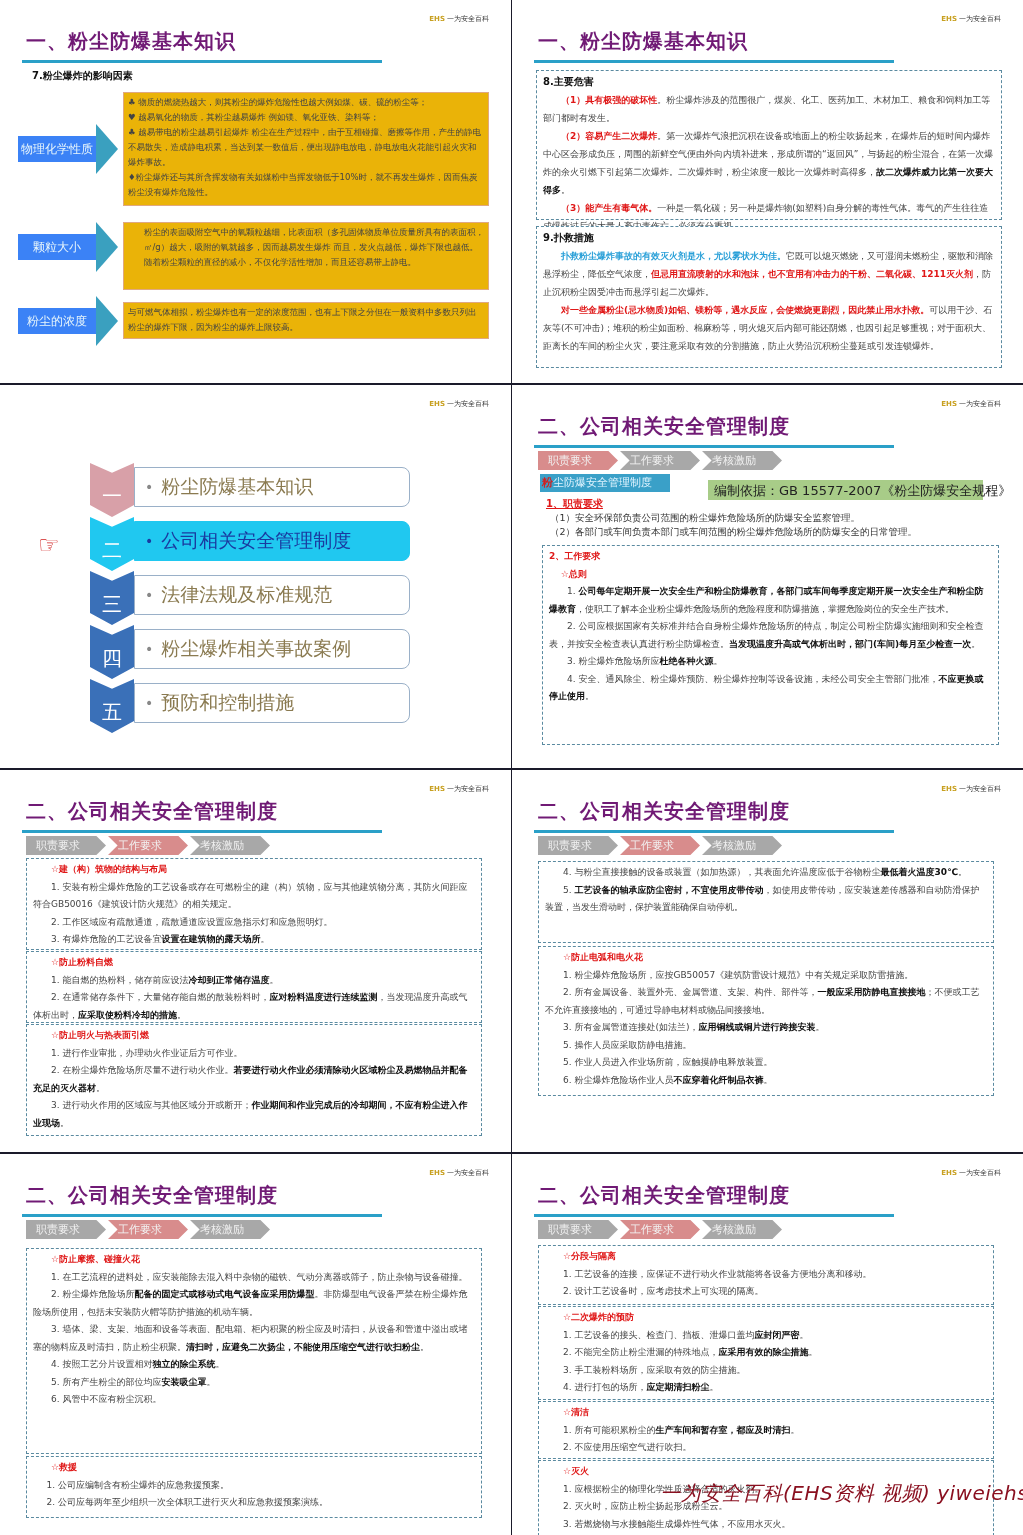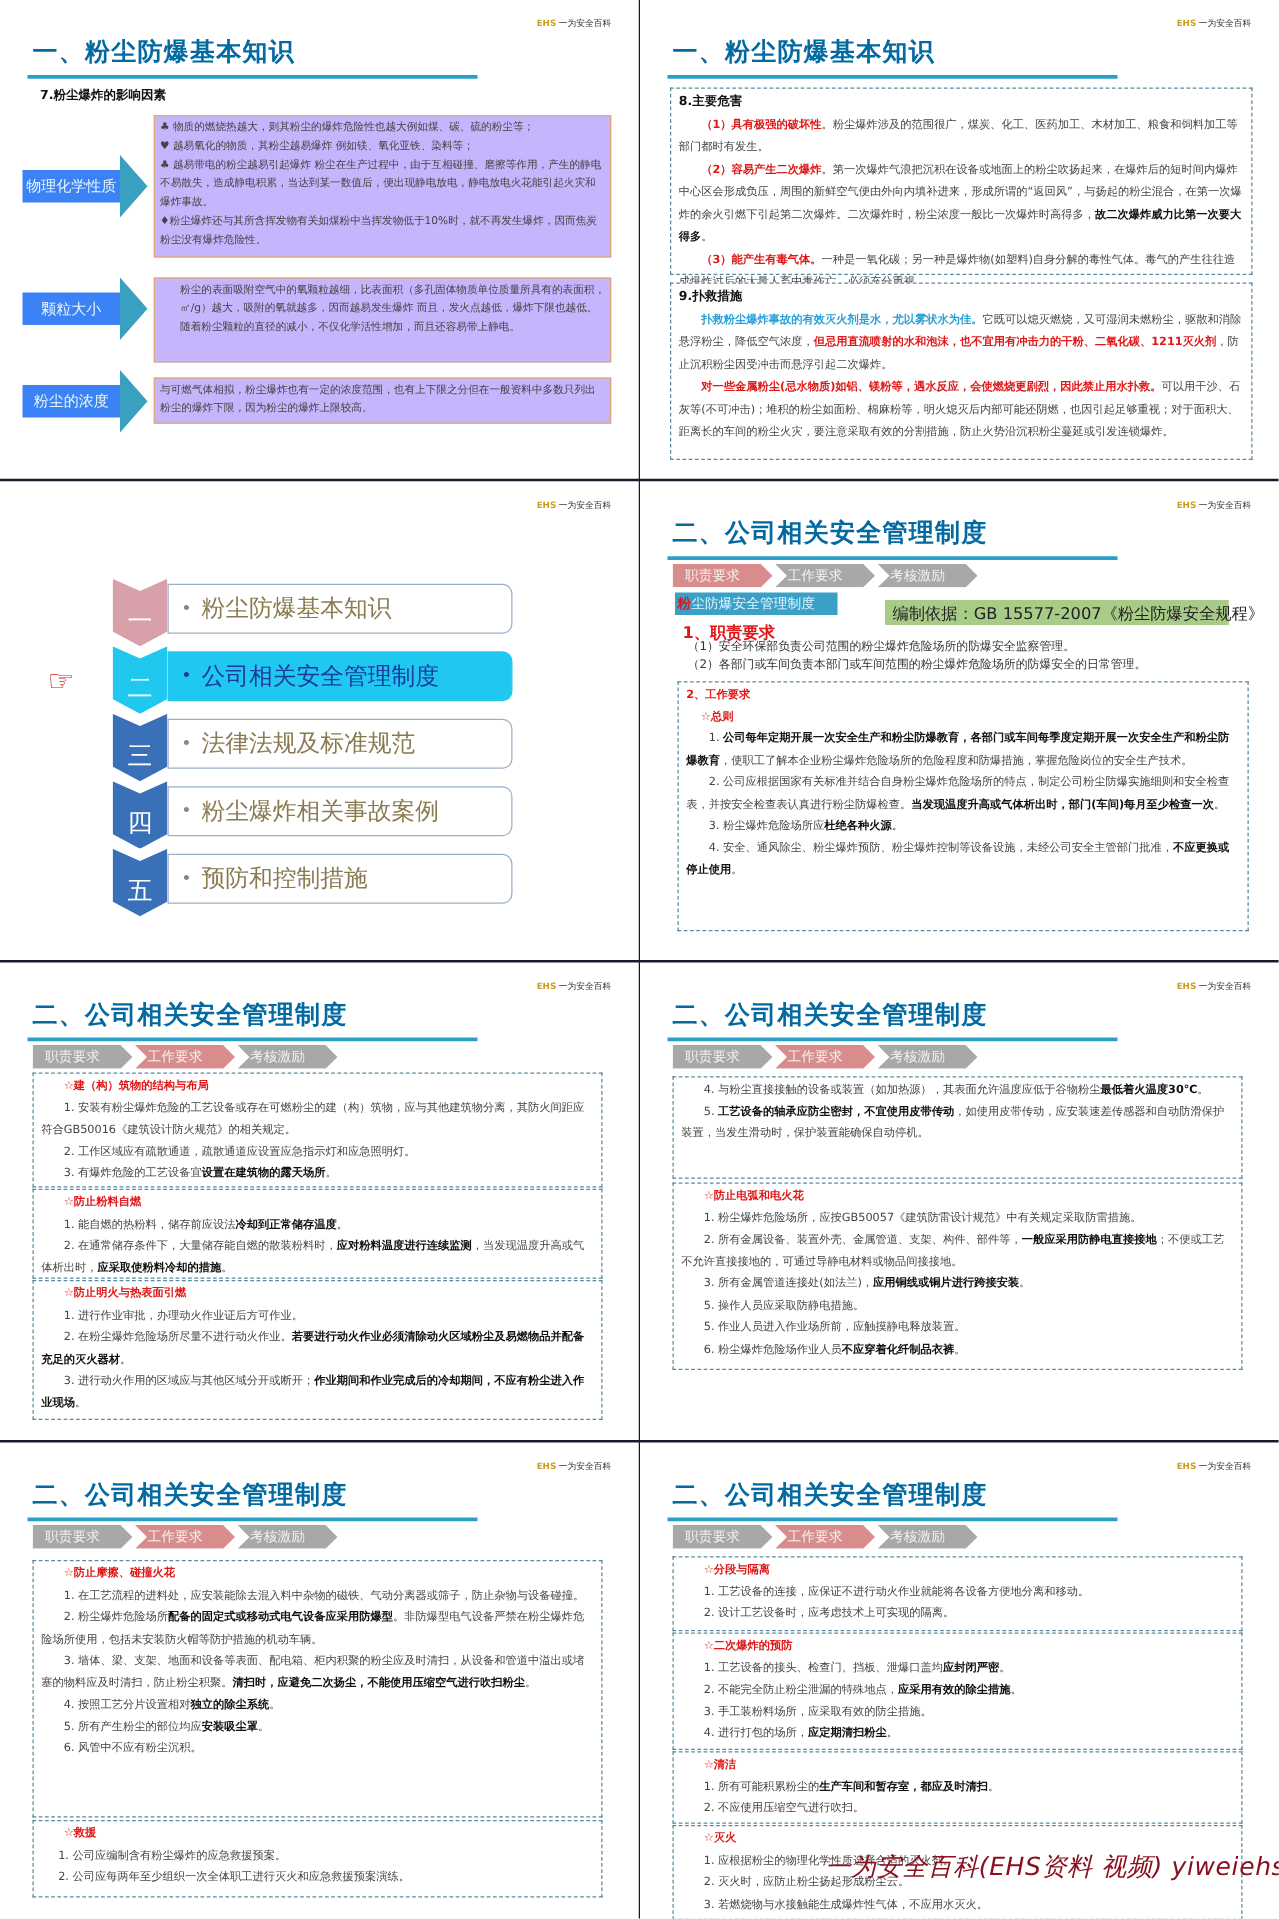--- a/index.html
+++ b/index.html
@@ -3,27 +3,27 @@
 <meta charset="utf-8">
 <style>
 *{box-sizing:border-box;margin:0;padding:0;}
 body{width:1023px;height:1535px;background:#fff;font-family:"DejaVu Sans","Liberation Sans",sans-serif;position:relative;overflow:hidden;}
 .grid{position:absolute;left:0;top:0;width:1023px;height:1535px;}
 .slide{position:absolute;width:511px;height:383px;background:#fff;overflow:hidden;}
 .vline{position:absolute;left:511px;top:0;width:1px;height:1535px;background:#1a1a2a;}
 .hline{position:absolute;left:0;width:1023px;height:2px;background:#1a1a2a;}
 .logo{position:absolute;right:22px;top:14px;font-size:7px;color:#333;}
 .logo b{color:#c8a020;font-weight:bold;margin-right:2px;}
-.title{position:absolute;left:26px;top:28px;font-size:20px;font-weight:bold;color:#0369a1;letter-spacing:1px;white-space:nowrap;}
+.title{position:absolute;left:26px;top:28px;font-size:20px;font-weight:bold;color:#701a75;letter-spacing:1px;white-space:nowrap;}
 .title-bar{position:absolute;left:22px;top:60px;width:360px;height:3px;background:#2aa0c8;}
 .sub7{position:absolute;left:32px;top:69px;font-size:10px;font-weight:bold;color:#111;}
 .arrow{position:absolute;left:18px;width:102px;height:50px;}
 .arrow .body{position:absolute;left:0;top:12px;width:78px;height:26px;background:#3b82f6;color:#e8f6fb;font-size:12px;display:flex;align-items:center;justify-content:center;white-space:nowrap;}
 .arrow .head{position:absolute;left:78px;top:0;width:0;height:0;border-top:25px solid transparent;border-bottom:25px solid transparent;border-left:22px solid #3aa0bf;}
-.obox{position:absolute;left:123px;border:1.5px solid #e0a880;background:#c4b5fd;font-size:8.5px;line-height:15px;color:#444;padding:2px 4px;}
+.obox{position:absolute;left:123px;border:1.5px solid #e0a880;background:#eab308;font-size:8.5px;line-height:15px;color:#444;padding:2px 4px;}
 .dbox{position:absolute;border:1px dashed #5a8aa0;background:#fff;font-size:9px;line-height:17.5px;color:#444;padding:2px 6px;}
 .dbox b{color:#111;}
 .red{color:#e01818;font-weight:bold;}
 .blue{color:#2aa0d8;font-weight:bold;}
 .sechead{font-weight:bold;color:#111;font-size:10px;}
 .ind{text-indent:2em;}
 .star{color:#e01818;font-weight:bold;padding-left:2em;}
 .tabs{position:absolute;left:26px;top:66px;height:19px;display:flex;}
 .tab{position:relative;height:19px;width:80px;color:#f2f2f2;font-size:11px;display:flex;align-items:center;padding-left:10px;margin-right:2px;clip-path:polygon(0 0,88% 0,100% 50%,88% 100%,0 100%,12% 50%);background:#a8a8a8;}
 .tab:first-child{clip-path:polygon(0 0,88% 0,100% 50%,88% 100%,0 100%);}
@@ -139,21 +139,21 @@
   <div class="logo"><b>EHS</b><span>一为安全百科</span></div>
   <div class="title">二、公司相关安全管理制度</div>
   <div class="title-bar"></div>
   <div class="tabs">
     <div class="tab on">职责要求</div>
     <div class="tab">工作要求</div>
     <div class="tab">考核激励</div>
   </div>
   <div class="blue-bar"><b>粉</b><span>尘防爆安全管理制度</span></div>
   <div class="green-note">编制依据：GB 15577-2007《粉尘防爆安全规程》</div>
-  <div style="position:absolute;left:34px;top:112px;font-size:13px;" class="red">1、职责要求</div>
+  <div style="position:absolute;left:34px;top:112px;font-size:10px;text-decoration:underline;" class="red">1、职责要求</div>
   <div style="position:absolute;left:38px;top:126px;font-size:9.5px;line-height:14px;color:#333;">
     <div>（1）安全环保部负责公司范围的粉尘爆炸危险场所的防爆安全监察管理。</div>
     <div>（2）各部门或车间负责本部门或车间范围的粉尘爆炸危险场所的防爆安全的日常管理。</div>
   </div>
   <div class="dbox" style="left:30px;top:160px;width:457px;height:200px;font-size:9px;line-height:17.5px;">
     <div class="red">2、工作要求</div>
     <div class="star" style="padding-left:1.3em;">☆总则</div>
     <div class="ind"><span>1. </span><b>公司每年定期开展一次安全生产和粉尘防爆教育，各部门或车间每季度定期开展一次安全生产和粉尘防爆教育</b><span>，使职工了解本企业粉尘爆炸危险场所的危险程度和防爆措施，掌握危险岗位的安全生产技术。</span></div>
     <div class="ind"><span>2. 公司应根据国家有关标准并结合自身粉尘爆炸危险场所的特点，制定公司粉尘防爆实施细则和安全检查表，并按安全检查表认真进行粉尘防爆检查。</span><b>当发现温度升高或气体析出时，部门(车间)每月至少检查一次</b><span>。</span></div>
     <div class="ind"><span>3. 粉尘爆炸危险场所应</span><b>杜绝各种火源</b><span>。</span></div>

